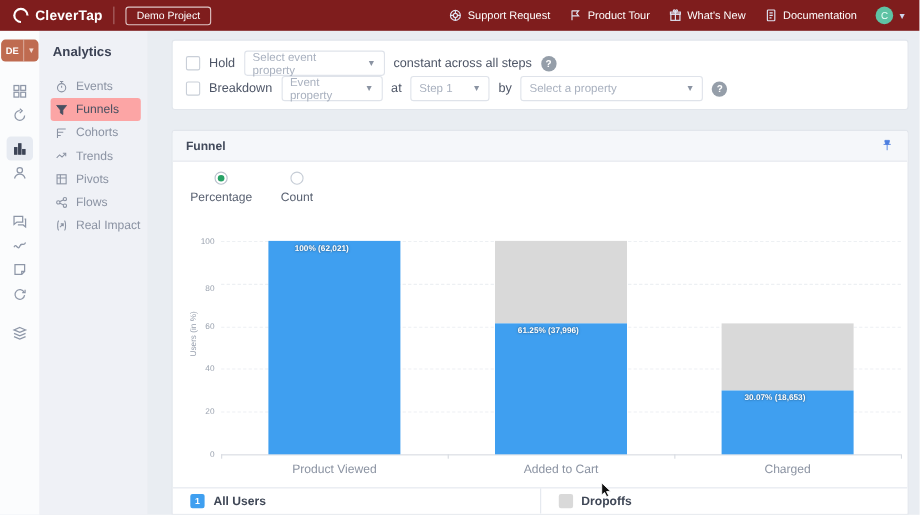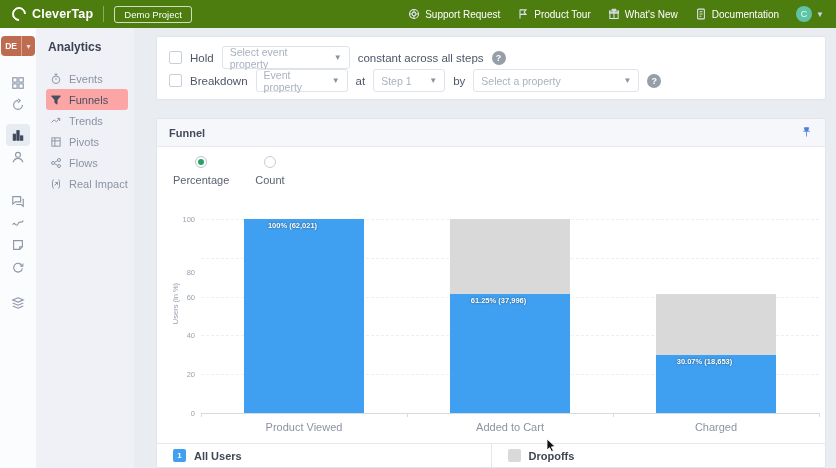--- a/index.html
+++ b/index.html
@@ -1,21 +1,21 @@
 <!DOCTYPE html>
 <html><head>
 <meta charset="utf-8">
 <style>
   * { box-sizing: border-box; margin: 0; padding: 0; }
   html,body { width:836px; height:468px; overflow:hidden; }
   body { font-family:"Liberation Sans", sans-serif; background:#e9edf2; position:relative; color:#4a5263; }
   svg { display:block; }
 
   
-  .navbar { position:absolute; top:0; left:0; width:836px; height:28px; background:#4d7c0f; display:flex; align-items:center; padding:0 12px; z-index:10; }
+  .navbar { position:absolute; top:0; left:0; width:836px; height:28px; background:#7f1d1d; display:flex; align-items:center; padding:0 12px; z-index:10; }
   .brand { display:flex; align-items:center; gap:6px; }
   .brand-mark { width:14px; height:14px; border:2px solid #fff; border-radius:50%; border-bottom-color:transparent; transform:rotate(-45deg); }
   .brand-name { color:#fff; font-size:12.5px; font-weight:bold; letter-spacing:.2px; }
   .nav-divider { width:1px; height:16px; background:rgba(255,255,255,.35); margin:0 10px; }
   .project-btn { border:1px solid rgba(255,255,255,.75); border-radius:3px; color:#fff; font-size:9.5px; padding:2px 9px; background:transparent; cursor:pointer; }
   .nav-right { margin-left:auto; display:flex; align-items:center; gap:17px; }
   .nav-link { display:flex; align-items:center; gap:5px; color:#fff; font-size:10px; cursor:pointer; }
   .nav-link svg { stroke:#dfe3f2; }
   .avatar-wrap { display:flex; align-items:center; gap:4px; cursor:pointer; }
   .avatar { width:16px; height:16px; border-radius:50%; background:#5fc3a4; color:#eafff7; font-size:9px; display:flex; align-items:center; justify-content:center; }
@@ -206,20 +206,26 @@
       <circle cx="8" cy="9" r="5"></circle>
         <path d="M8 9V6.5M6 1.5h4M8 1.5V4"></path>
     </svg>
     <span>Events</span>
   </div>
   <div class="menu-item active">
     <svg width="12" height="12" viewBox="0 0 16 16" fill="currentColor" stroke="none">
       <path d="M2 2.5h12L9.5 8v5.5l-3-2V8L2 2.5z"></path>
     </svg>
     <span>Funnels</span>
+  </div>
+  <div class="menu-item">
+    <svg width="12" height="12" viewBox="0 0 16 16" fill="none" stroke-width="1.3">
+      <path d="M3 3v11M3 3h10M3 7h7M3 11h4"></path>
+    </svg>
+    <span>Cohorts</span>
   </div>
   <div class="menu-item">
     <svg width="12" height="12" viewBox="0 0 16 16" fill="none" stroke-width="1.3">
       <path d="M2 10l3.5-3.5 3 2.5L13 4.5"></path>
         <path d="M13 8V4.5H9.5"></path>
     </svg>
     <span>Trends</span>
   </div>
   <div class="menu-item">
     <svg width="12" height="12" viewBox="0 0 16 16" fill="none" stroke-width="1.3">
@@ -306,21 +312,21 @@
     <div class="plot">
         <div class="gridline baseline" style="top: 194px;"></div>
         <div class="ytick" style="top: 194px;">0</div>
         <div class="gridline" style="top: 155.2px;"></div>
         <div class="ytick" style="top: 155.2px;">20</div>
         <div class="gridline" style="top: 116.4px;"></div>
         <div class="ytick" style="top: 116.4px;">40</div>
         <div class="gridline" style="top: 77.6px;"></div>
         <div class="ytick" style="top: 77.6px;">60</div>
         <div class="gridline" style="top: 38.8px;"></div>
-        <div class="ytick" style="top: 53px;">80</div>
+        <div class="ytick" style="top: 43px;">80</div>
         <div class="gridline" style="top: 0px;"></div>
         <div class="ytick" style="top: 0px;">100</div>
         <div class="xtick" style="left: 0px;"></div>
         <div class="xtick" style="left: 206px;"></div>
         <div class="xtick" style="left: 412px;"></div>
         <div class="xtick" style="left: 618px;"></div>
         <div class="bar" style="left: 43px;">
           <div class="seg" style="bottom: 0px; height: 194px; background: rgb(63, 159, 240);"></div>
           <div class="bar-label" style="bottom: 183px;">100% (62,021)</div>
         </div>

